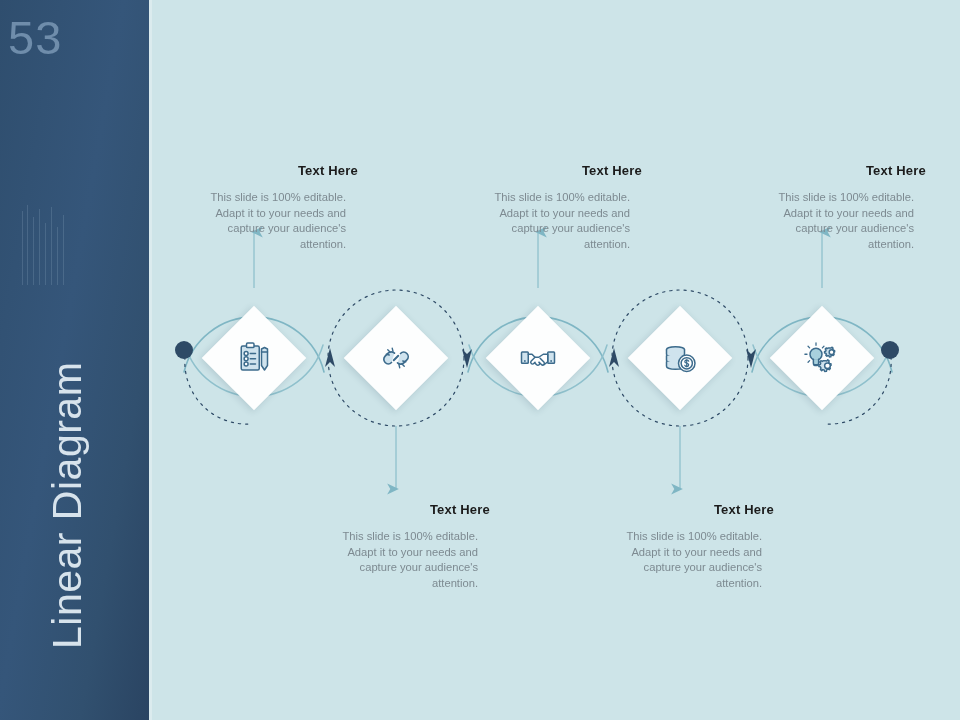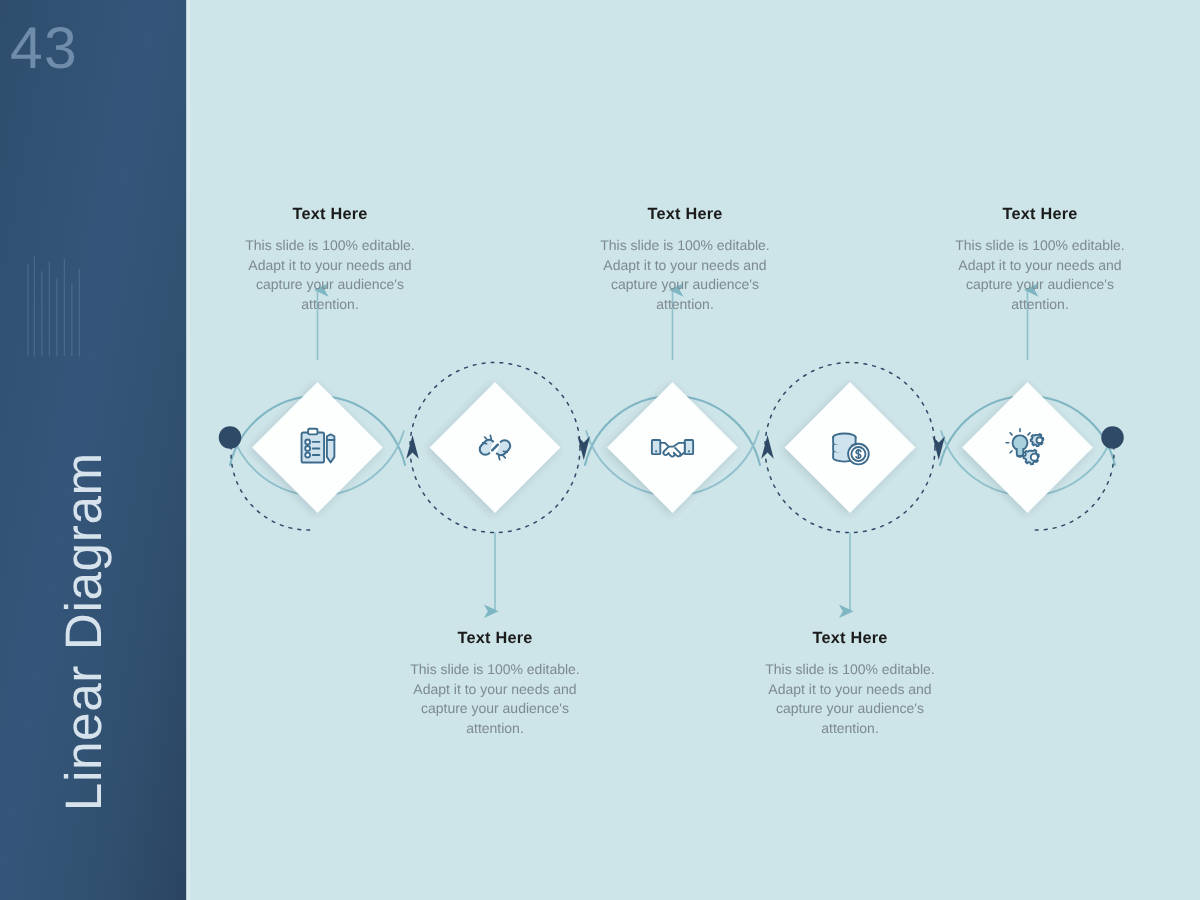--- a/index.html
+++ b/index.html
@@ -45,21 +45,21 @@
   .sidebar-edge{
     position:absolute;left:149px;top:0;width:3px;height:720px;
     background:rgba(255,255,255,.28);
   }
 
   
   .canvas{position:absolute;left:149px;top:0;width:811px;height:720px;}
   svg.wires{position:absolute;left:0;top:0;width:960px;height:720px;overflow:visible;}
 
   
-  .tblock{position:absolute;text-align:center;}
+  .tblock{position:absolute;text-align:right;}
   .tblock .head{
     font-size:13px;font-weight:bold;color:#1b1b1b;
     margin:0 0 4px 0;letter-spacing:.2px;
   }
   .tblock .body{
     font-size:11.2px;line-height:15.5px;color:#7d8a91;
     margin:12px;
   }
 
   
@@ -87,21 +87,21 @@
     <div class="sidebar-deco">
       <i style="left:0px;top:6px;height:74px;"></i>
       <i style="left:5px;top:0px;height:80px;"></i>
       <i style="left:11px;top:12px;height:68px;"></i>
       <i style="left:17px;top:4px;height:76px;"></i>
       <i style="left:23px;top:18px;height:62px;"></i>
       <i style="left:29px;top:2px;height:78px;"></i>
       <i style="left:35px;top:22px;height:58px;"></i>
       <i style="left:41px;top:10px;height:70px;"></i>
     </div>
-    <div class="slide-number">43</div>
+    <div class="slide-number">53</div>
     <div class="sidebar-title">Linear Diagram</div>
   </div>
   <div class="sidebar-edge"></div>
 
   <div class="canvas">
 
     <svg class="wires" viewBox="0 0 960 720" style="left:-149px;">
       <defs>
         <marker id="arrUp" markerWidth="10" markerHeight="10" refX="5" refY="2.2" orient="auto">
           <path d="M5 0 L9.2 9 L5 6.6 L0.8 9 Z" fill="#7fb6c4"></path>

